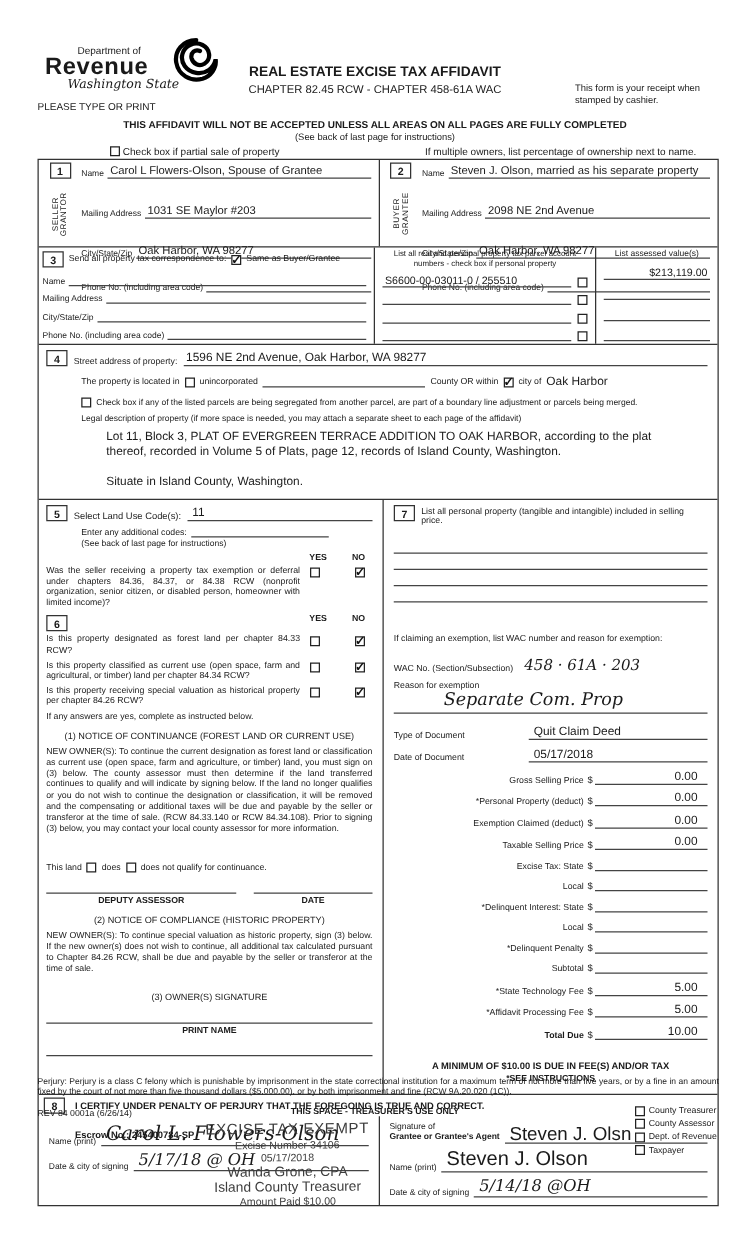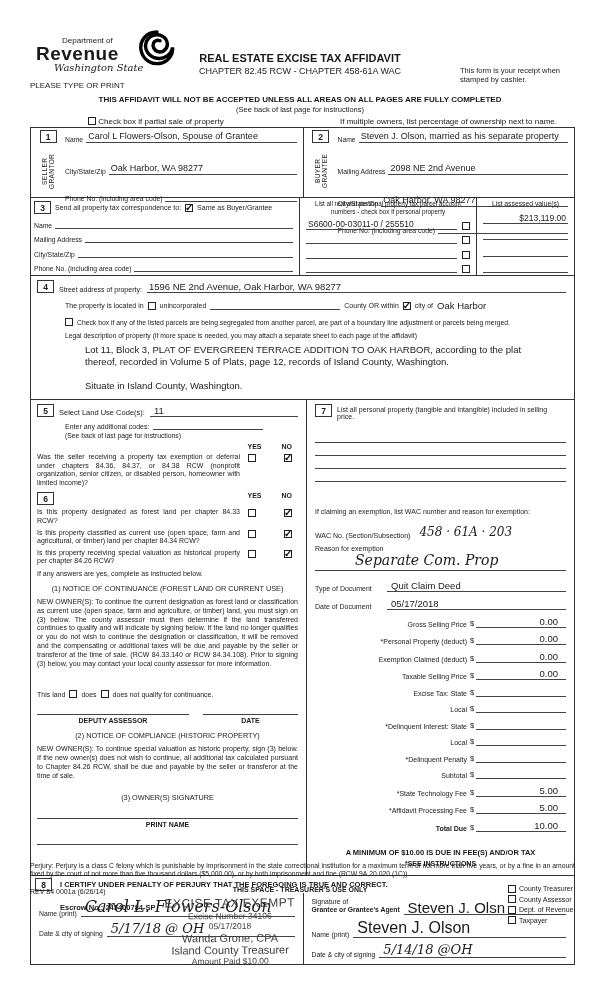--- a/index.html
+++ b/index.html
@@ -95,21 +95,21 @@
   .s7t { display:flex; gap:5px; align-items:flex-start; }
   .s7t .t { font-size:7px; padding-top:2px; }
   .blankln { border-bottom:1px solid #444; height:13px; }
   .claim { font-size:7px; margin-top:26px; }
   .wacrow { display:flex; align-items:flex-end; margin-top:10px; }
   .waclab { font-size:7px; white-space:nowrap; padding-right:5px; }
   .wacval { flex:1; font-size:12px; padding-left:4px; }
   .reason { font-size:7px; margin-top:6px; }
   .reasonval { font-size:14px; margin:0 0 0 40px; }
   .reasonln { border-bottom:1px solid #444; height:2px; margin-top:1px; }
-  .docrow { display:flex; align-items:flex-end; margin-top:6px; }
+  .docrow { display:flex; align-items:flex-end; margin-top:6px;gap:36px; }
   .doclab { font-size:7px; white-space:nowrap; padding-right:6px; width:72px; }
   .docval { flex:1; border-bottom:1px solid #444; font-size:9.5px; padding-left:4px; }
   .mrow { display:flex; align-items:flex-end; margin-top:5.5px; }
   .mlab { width:152px; text-align:right; font-size:7px; white-space:nowrap; flex:none; }
   .mdol { font-size:7.5px; padding:0 2px 0 3px; flex:none; }
   .mval { flex:1; border-bottom:1px solid #444; font-size:9.5px; text-align:right; padding-right:8px; min-height:11px; }
   .minimum { font-size:7.5px; font-weight:bold; text-align:center; margin-top:16px; }
   .seeinstr { font-size:7px; font-weight:bold; text-align:center; margin-top:3px; }
   
   .row8top { display:flex; align-items:center; gap:8px; padding:2px 4px; }
@@ -176,20 +176,24 @@
         <div class="pleft">
           <span class="numbox">1</span>
           <span class="vlabel">SELLER GRANTOR</span>
         </div>
         <div class="pfields">
           <div class="frow">
               <span class="flabel">Name</span>
               <span class="fval">Carol L Flowers-Olson, Spouse of Grantee</span>
             </div>
           <div class="frow">
+              <span class="flabel">Mailing Address</span>
+              <span class="fval">1031 SE Maylor #203</span>
+            </div>
+          <div class="frow">
               <span class="flabel">City/State/Zip</span>
               <span class="fval">Oak Harbor, WA 98277</span>
             </div>
           <div class="frow">
               <span class="flabel">Phone No. (including area code)</span>
               <span class="fval"></span>
             </div>
         </div>
       </div>
       <div class="party">

